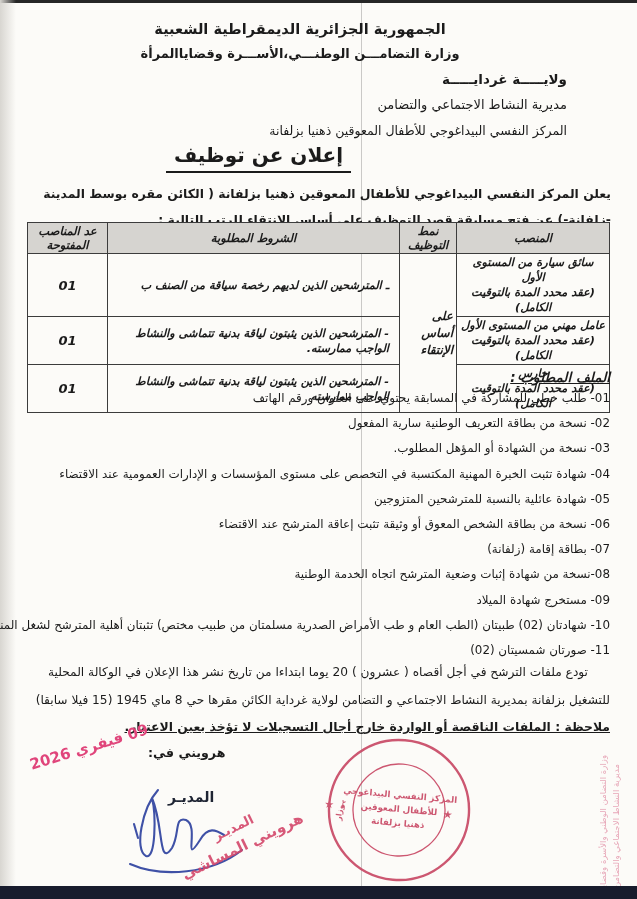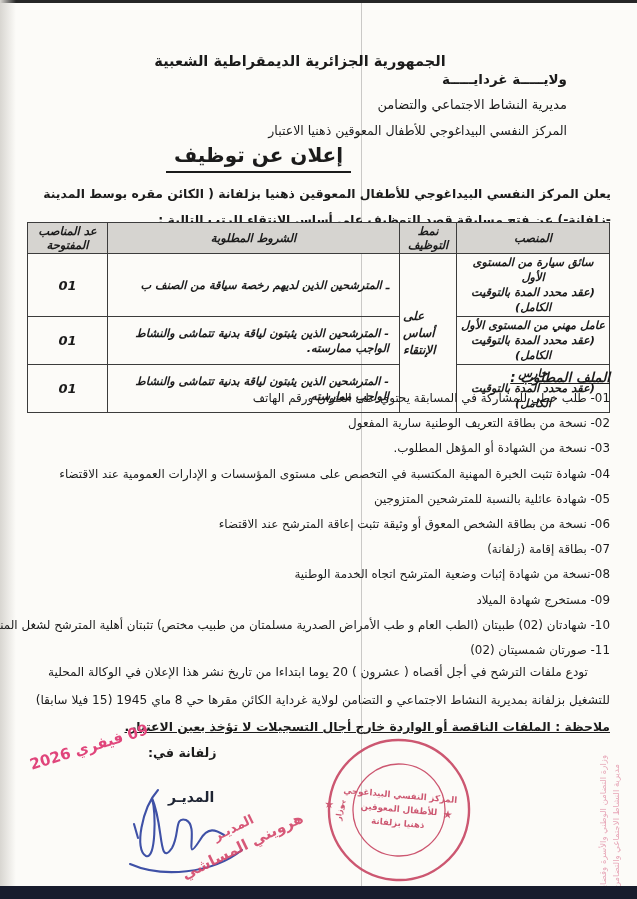--- a/index.html
+++ b/index.html
@@ -7,21 +7,21 @@
        font-family:"DejaVu Sans",sans-serif;}
   .paper{position:absolute;inset:0;background:#fcfbf8;color:#1b1b1b;
          direction:rtl;overflow:hidden;}
   .scan-top{position:absolute;top:0;left:0;right:0;height:3px;background:#262626;}
   .scan-left{position:absolute;top:0;bottom:0;left:0;width:16px;
              background:linear-gradient(to right,#d8d6d1,rgba(255,255,255,0));}
   .scan-bottom{position:absolute;bottom:0;left:0;right:0;height:13px;background:#181c2d;}
   .fold-line{position:absolute;top:3px;bottom:13px;left:361px;width:1px;
              background:rgba(110,110,110,.35);}
 
-  .header-center{position:absolute;top:16px;left:20px;width:560px;text-align:center;margin-top:32px;}
+  .header-center{position:absolute;top:16px;left:20px;width:560px;text-align:center;}
   .header-center .l1{font-size:14.5px;font-weight:bold;line-height:26px;}
   .header-center .l2{font-size:13px;font-weight:bold;line-height:24px;}
 
   .right-block{position:absolute;top:66px;right:70px;text-align:right;line-height:26px;}
   .right-block .w{font-size:13.5px;font-weight:bold;}
   .right-block .d{font-size:13px;}
   .right-block .c{font-size:12.5px;}
 
   .doc-title{position:absolute;top:143px;left:0;width:517px;text-align:center;}
   .doc-title span{font-size:20px;font-weight:bold;border-bottom:2px solid #1b1b1b;
@@ -31,21 +31,21 @@
          font-weight:bold;line-height:26px;text-align:right;}
 
   table.jobs{position:absolute;top:222px;right:27px;border-collapse:collapse;
              table-layout:fixed;}
   table.jobs th,table.jobs td{border:1.6px solid #3c3c3c;padding:1px 3px;
              font-style:italic;font-weight:bold;vertical-align:middle;}
   table.jobs th{background:#d6d4d0;font-size:11.5px;line-height:14px;text-align:center;}
   .pos-cell{font-size:11.3px;text-align:center;line-height:15px;margin-left:16px;}
   .cond-cell{font-size:11.3px;text-align:right;line-height:15px;padding-right:10px!important;}
   .count-cell{font-size:13px;text-align:center;}
-  .mode-cell{font-size:12px;text-align:left;line-height:17px;}
+  .mode-cell{font-size:12px;text-align:right;line-height:17px;}
 
   .file-heading{position:absolute;top:369px;right:27px;font-size:13.5px;font-weight:bold;
                 font-style:italic;text-decoration:underline;}
   .file-list{position:absolute;top:391px;right:27px;left:10px;text-align:right;}
   .file-list .item{height:25.2px;font-size:11.9px;white-space:nowrap;overflow:visible;}
 
   .deadline{position:absolute;top:659px;right:27px;left:22px;font-size:12.2px;
             line-height:27.5px;text-align:right;text-indent:22px;}
   .note{position:absolute;top:719px;right:27px;font-size:12.4px;font-weight:bold;
         text-decoration:underline;margin-left:42px;}
@@ -71,26 +71,27 @@
 <body>
 
 <div class="paper">
 
   <div class="scan-top"></div>
   <div class="scan-left"></div>
   <div class="fold-line"></div>
 
   <div class="header-center">
     <div class="l1">الجمهورية الجزائرية الديمقراطية الشعبية</div>
+    <div class="l2">وزارة التضامـــن الوطنـــي،الأســـرة وقضاياالمرأة</div>
   </div>
 
   <div class="right-block">
     <div class="w">ولايـــــة غردايـــــة</div>
     <div class="d">مديرية النشاط الاجتماعي والتضامن</div>
-    <div class="c">المركز النفسي البيداغوجي للأطفال المعوقين ذهنيا الاعتبار</div>
+    <div class="c">المركز النفسي البيداغوجي للأطفال المعوقين ذهنيا بزلفانة</div>
   </div>
 
   <div class="doc-title">
     <span>إعلان عن توظيف</span>
   </div>
 
   <div class="intro">يعلن المركز النفسي البيداغوجي للأطفال المعوقين ذهنيا بزلفانة ( الكائن مقره بوسط المدينة -زلفانة-) عن فتح مسابقة قصد التوظيف على أساس الإنتقاء للرتب التالية :</div>
 
   <table class="jobs">
     <colgroup>
@@ -147,21 +148,21 @@
     <div class="item">08-نسخة من شهادة إثبات وضعية المترشح اتجاه الخدمة الوطنية</div>
     <div class="item">09- مستخرج شهادة الميلاد</div>
     <div class="item">10- شهادتان (02) طبيتان (الطب العام و طب الأمراض الصدرية مسلمتان من طبيب مختص) تثبتان أهلية المترشح لشغل المنصب المطلوب.</div>
     <div class="item">11- صورتان شمسيتان (02)</div>
   </div>
 
   <div class="deadline">تودع ملفات الترشح في أجل أقصاه ( عشرون ) 20 يوما ابتداءا من تاريخ نشر هذا الإعلان في الوكالة المحلية للتشغيل بزلفانة بمديرية النشاط الاجتماعي و التضامن لولاية غرداية الكائن مقرها حي 8 ماي 1945 (15 فيلا سابقا)</div>
 
   <div class="note">ملاحظة : الملفات الناقصة أو الواردة خارج أجال التسجيلات لا تؤخذ بعين الاعتبار.</div>
 
-  <div class="place-date">زلفانة في:</div>
+  <div class="place-date">هرويني في:</div>
 
   <div class="date-stamp" style="color:#e0457b;">09 فيفري 2026</div>
 
   <div class="director-label">المديـر</div>
 
   <svg class="sig-svg" width="175" height="105" viewBox="0 0 175 105">
     <g fill="none" stroke="#2b3f9e" stroke-width="2.1" stroke-linecap="round" opacity="0.9">
       <path d="M46 10 C 30 28, 22 70, 34 76 C 44 80, 44 34, 40 18 C 52 46, 46 88, 60 68 C 68 54, 62 36, 74 40 C 88 46, 70 88, 88 60 C 96 46, 104 50, 112 55"></path>
       <path d="M18 84 C 50 98, 100 94, 130 70"></path>
       <path d="M22 44 L 26 58"></path>

